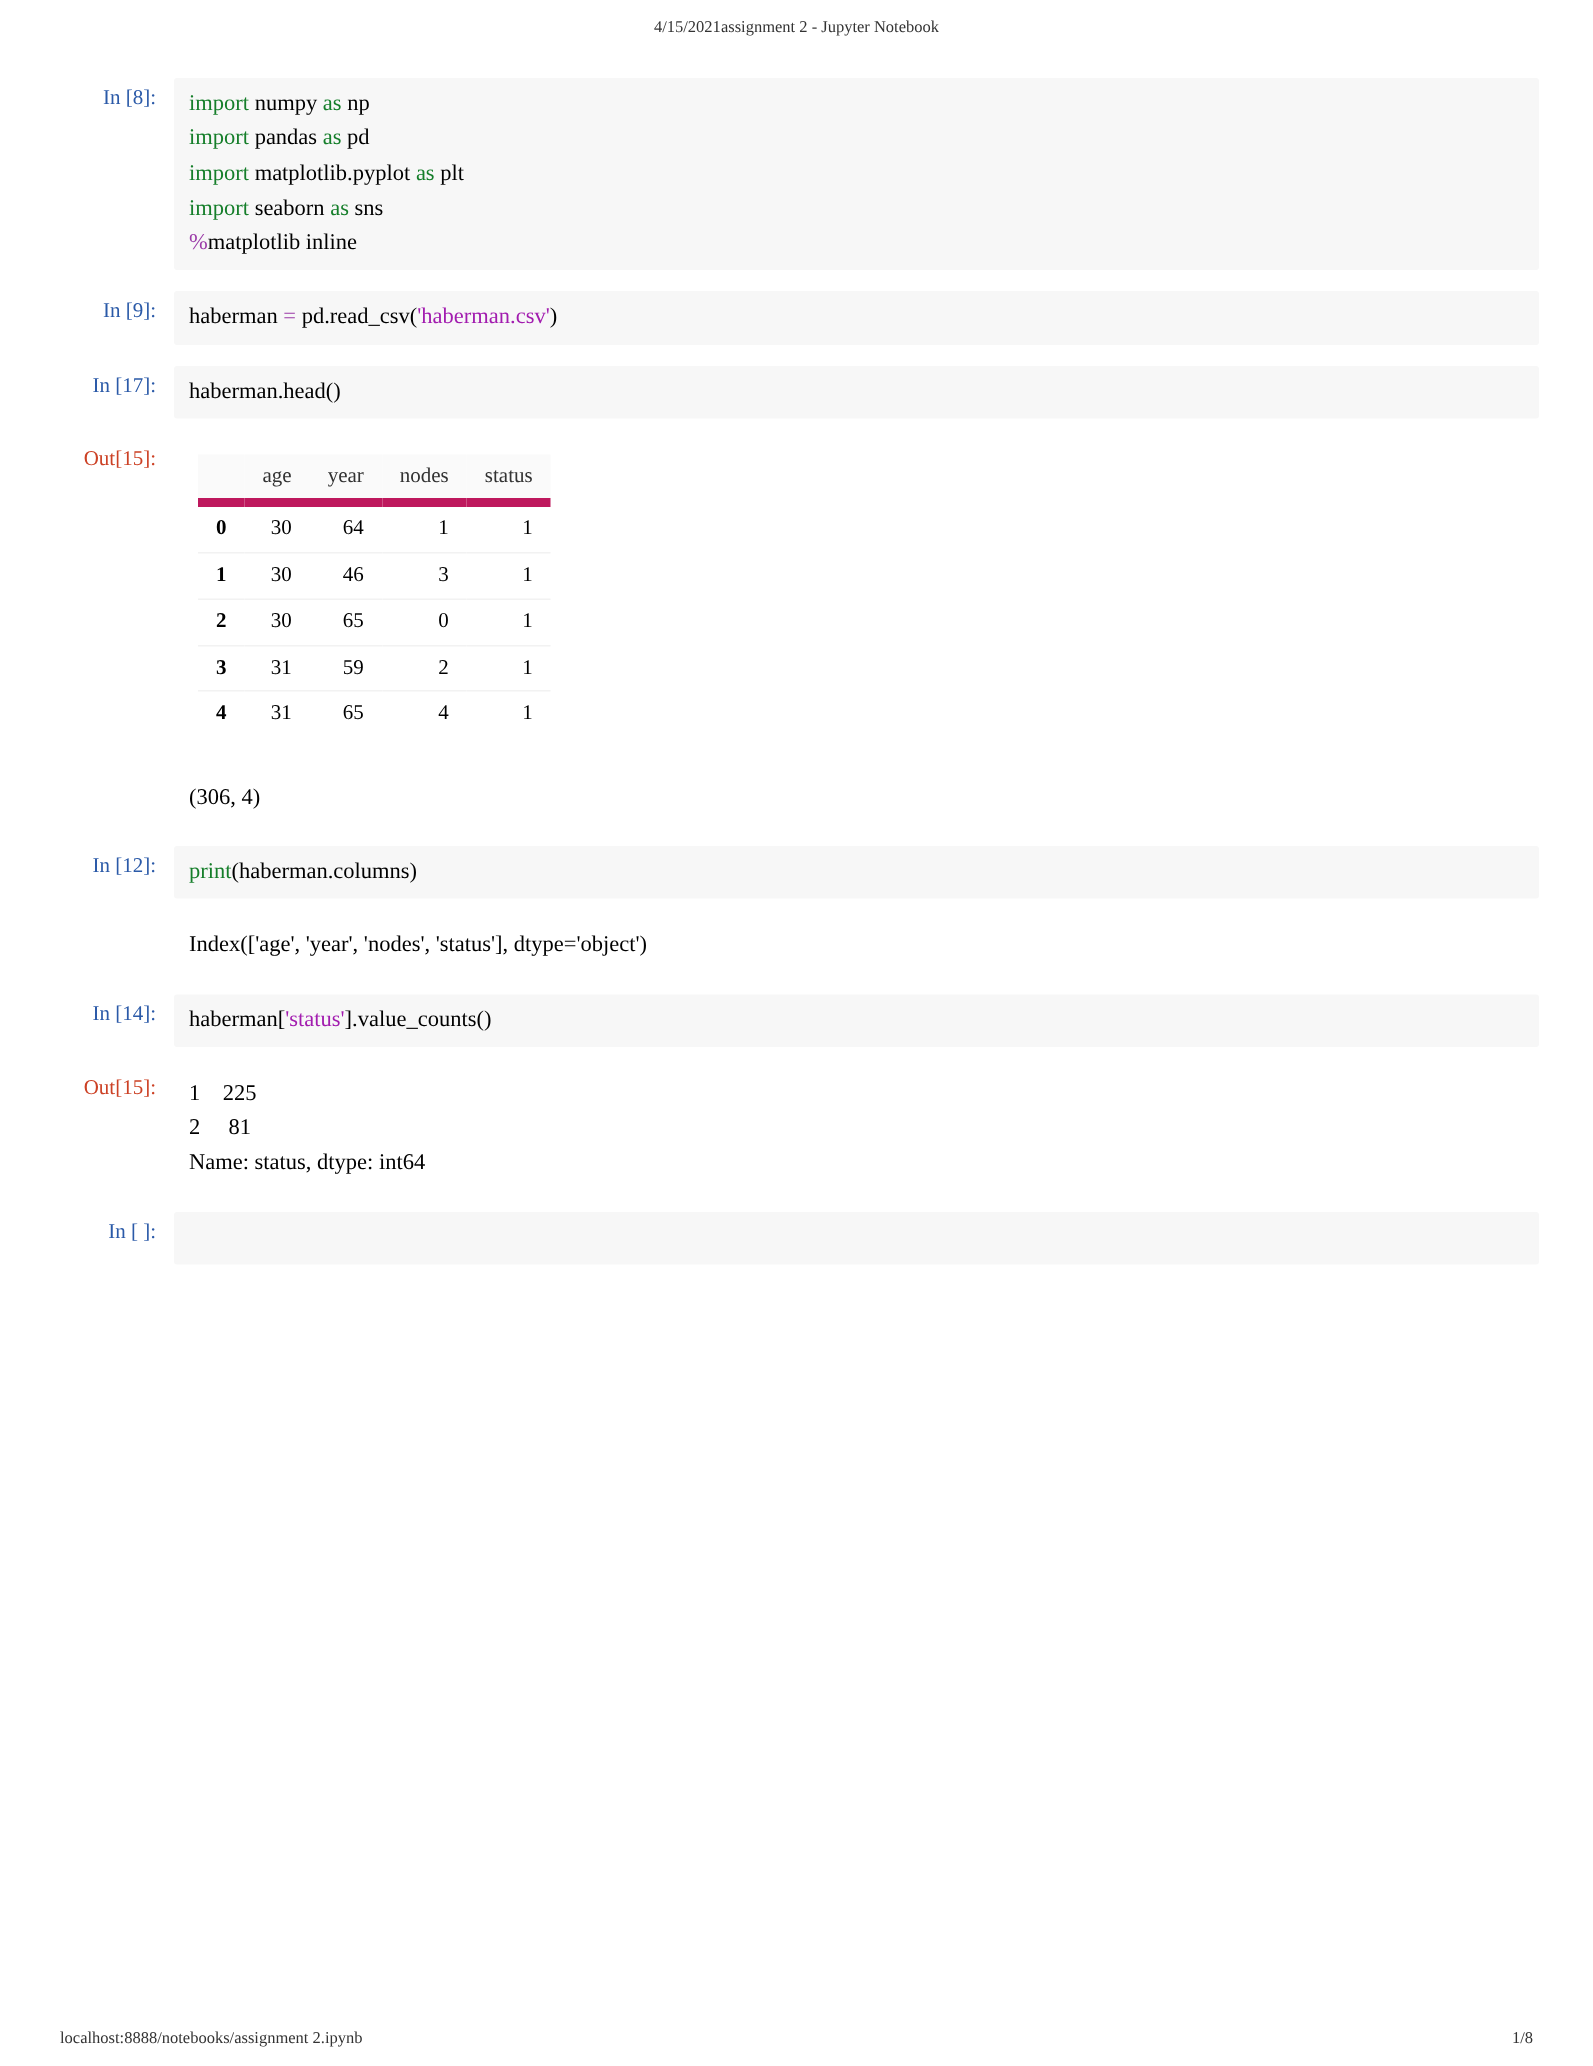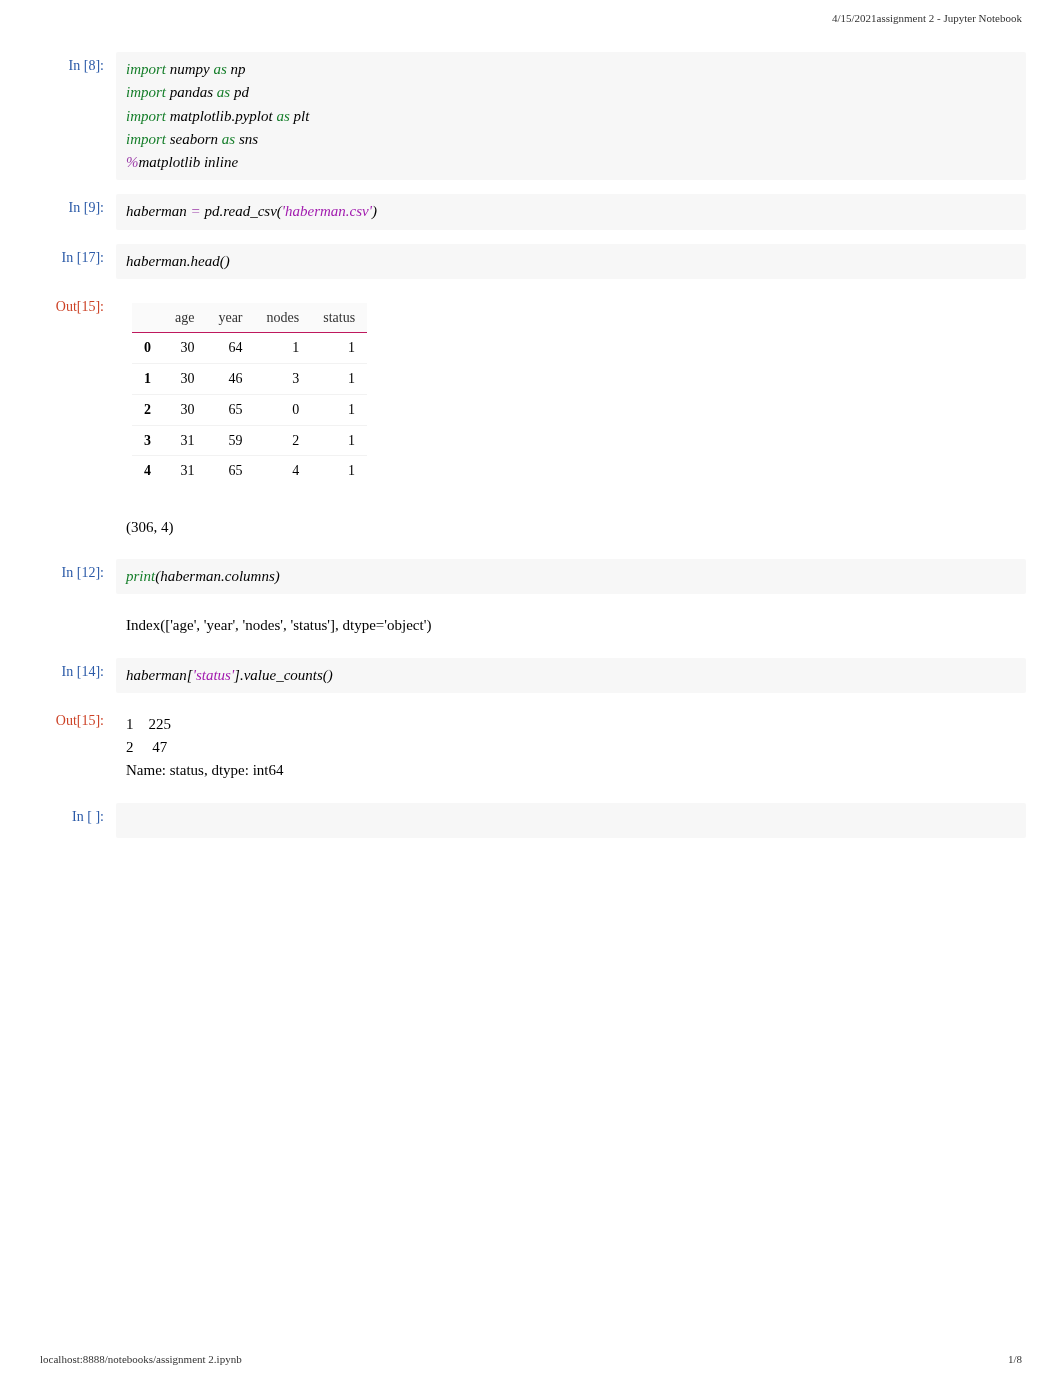--- a/index.html
+++ b/index.html
@@ -11,21 +11,21 @@
       font-family: "Times New Roman", Times, serif;
       background: #fff;
       color: #000;
       width: 1062px;
       height: 1377px;
       position: relative;
       font-size: 14px;
     }
     .page-header {
       display: flex;
-      justify-content: flex-end;
+      justify-content: center;
       align-items: baseline;
       padding: 12px 40px 8px 40px;
       font-size: 11px;
       color: #333;
     }
     .page-header .title {
       font-size: 11px;
     }
     .notebook {
       padding: 20px 36px 0 36px;
@@ -55,21 +55,20 @@
       flex: 1;
     }
     .code-area {
       background: #f7f7f7;
       padding: 6px 10px;
       font-family: "Times New Roman", Times, serif;
       font-size: 15px;
       line-height: 1.55;
       color: #000;
       border-radius: 2px;
-      font-style: italic;
     }
     .code-area .kw { color: #157e2a; }
     .code-area .op { color: #9b3ba8; }
     .code-area .str { color: #a21caf; }
     .code-area .builtin { color: #157e2a; }
     .output-area {
       padding: 6px 10px;
       font-family: "Times New Roman", Times, serif;
       font-size: 15px;
       line-height: 1.55;
@@ -81,21 +80,21 @@
     table.dataframe {
       border-collapse: collapse;
       margin: 4px 0 4px 6px;
       font-family: "Times New Roman", Times, serif;
       font-size: 14px;
     }
     table.dataframe th {
       font-weight: normal;
       text-align: right;
       padding: 4px 12px;
-      border-bottom: 1px solid #be185d;
+      border-bottom: 6px solid #be185d;
       color: #333;
     }
     table.dataframe td {
       text-align: right;
       padding: 4px 12px;
       border-bottom: 1px solid #f2f2f2;
     }
     table.dataframe td.idx {
       font-weight: bold;
     }
@@ -226,21 +225,21 @@
   <div class="cell">
     <div class="prompt in">In [14]:</div>
     <div class="cell-body">
       <div class="code-area" id="code-c15"><span>haberman[</span><span class="str">'status'</span><span>].value_counts()</span></div>
     </div>
   </div>
   <div class="cell">
     <div class="prompt out">Out[15]:</div>
     <div class="cell-body">
       <div class="output-area mono">1    225
-2     47
+2     81
 Name: status, dtype: int64</div>
     </div>
   </div>
 
   <div class="cell">
     <div class="prompt in">In [ ]:</div>
     <div class="cell-body">
       <div class="code-area">&nbsp;</div>
     </div>
   </div>

